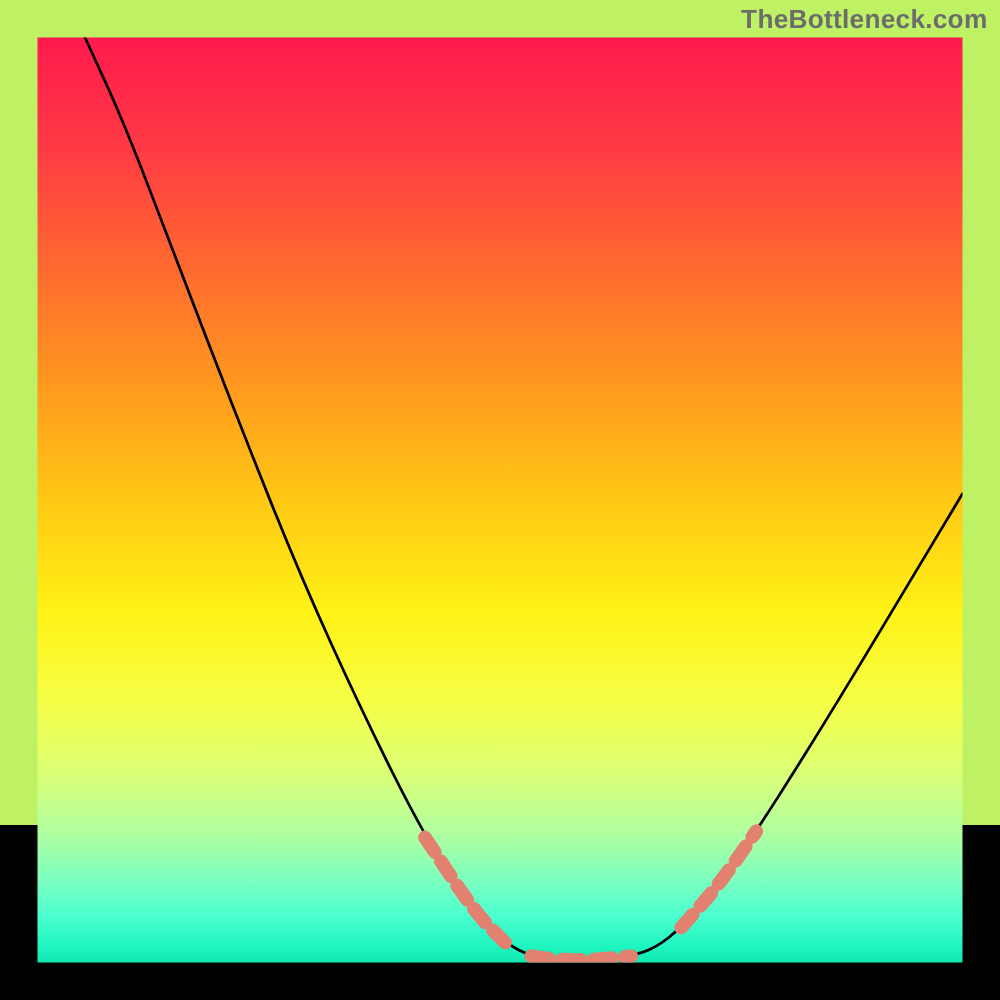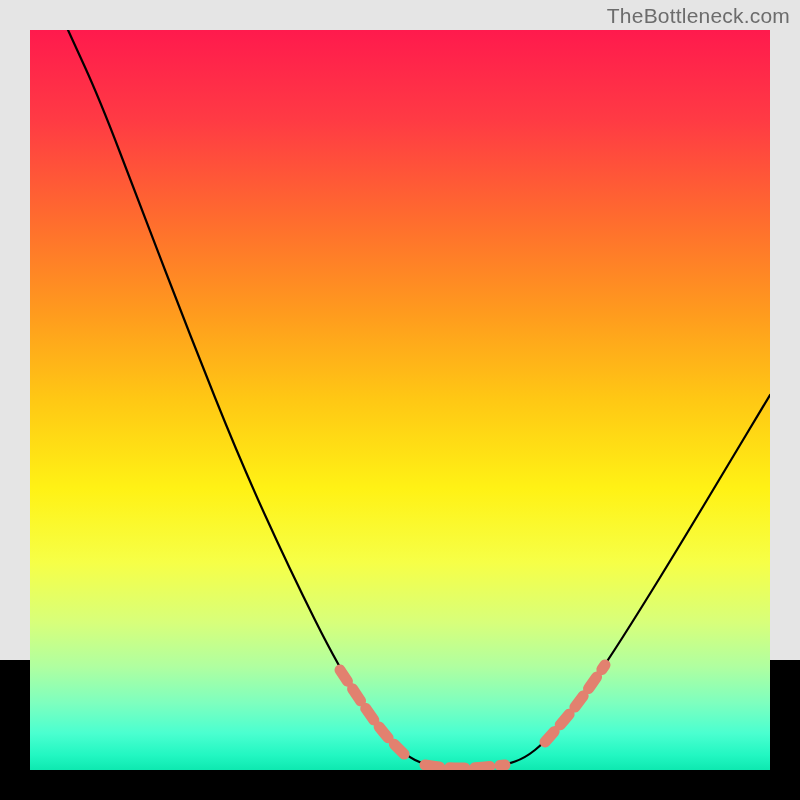--- a/index.html
+++ b/index.html
@@ -9,21 +9,22 @@
     height: 800px;
     background: #000;
     overflow: hidden;
   }
   .frame {
     position: absolute;
     left: 0;
     top: 0;
     width: 800px;
     height: 660px;
-    background: #e5e5e5;
+    background: #bef264;
+    font-weight: bold;
   }
   .plot {
     position: absolute;
     left: 30px;
     top: 30px;
     width: 740px;
     height: 740px;
     
     background: linear-gradient(
       to bottom,

